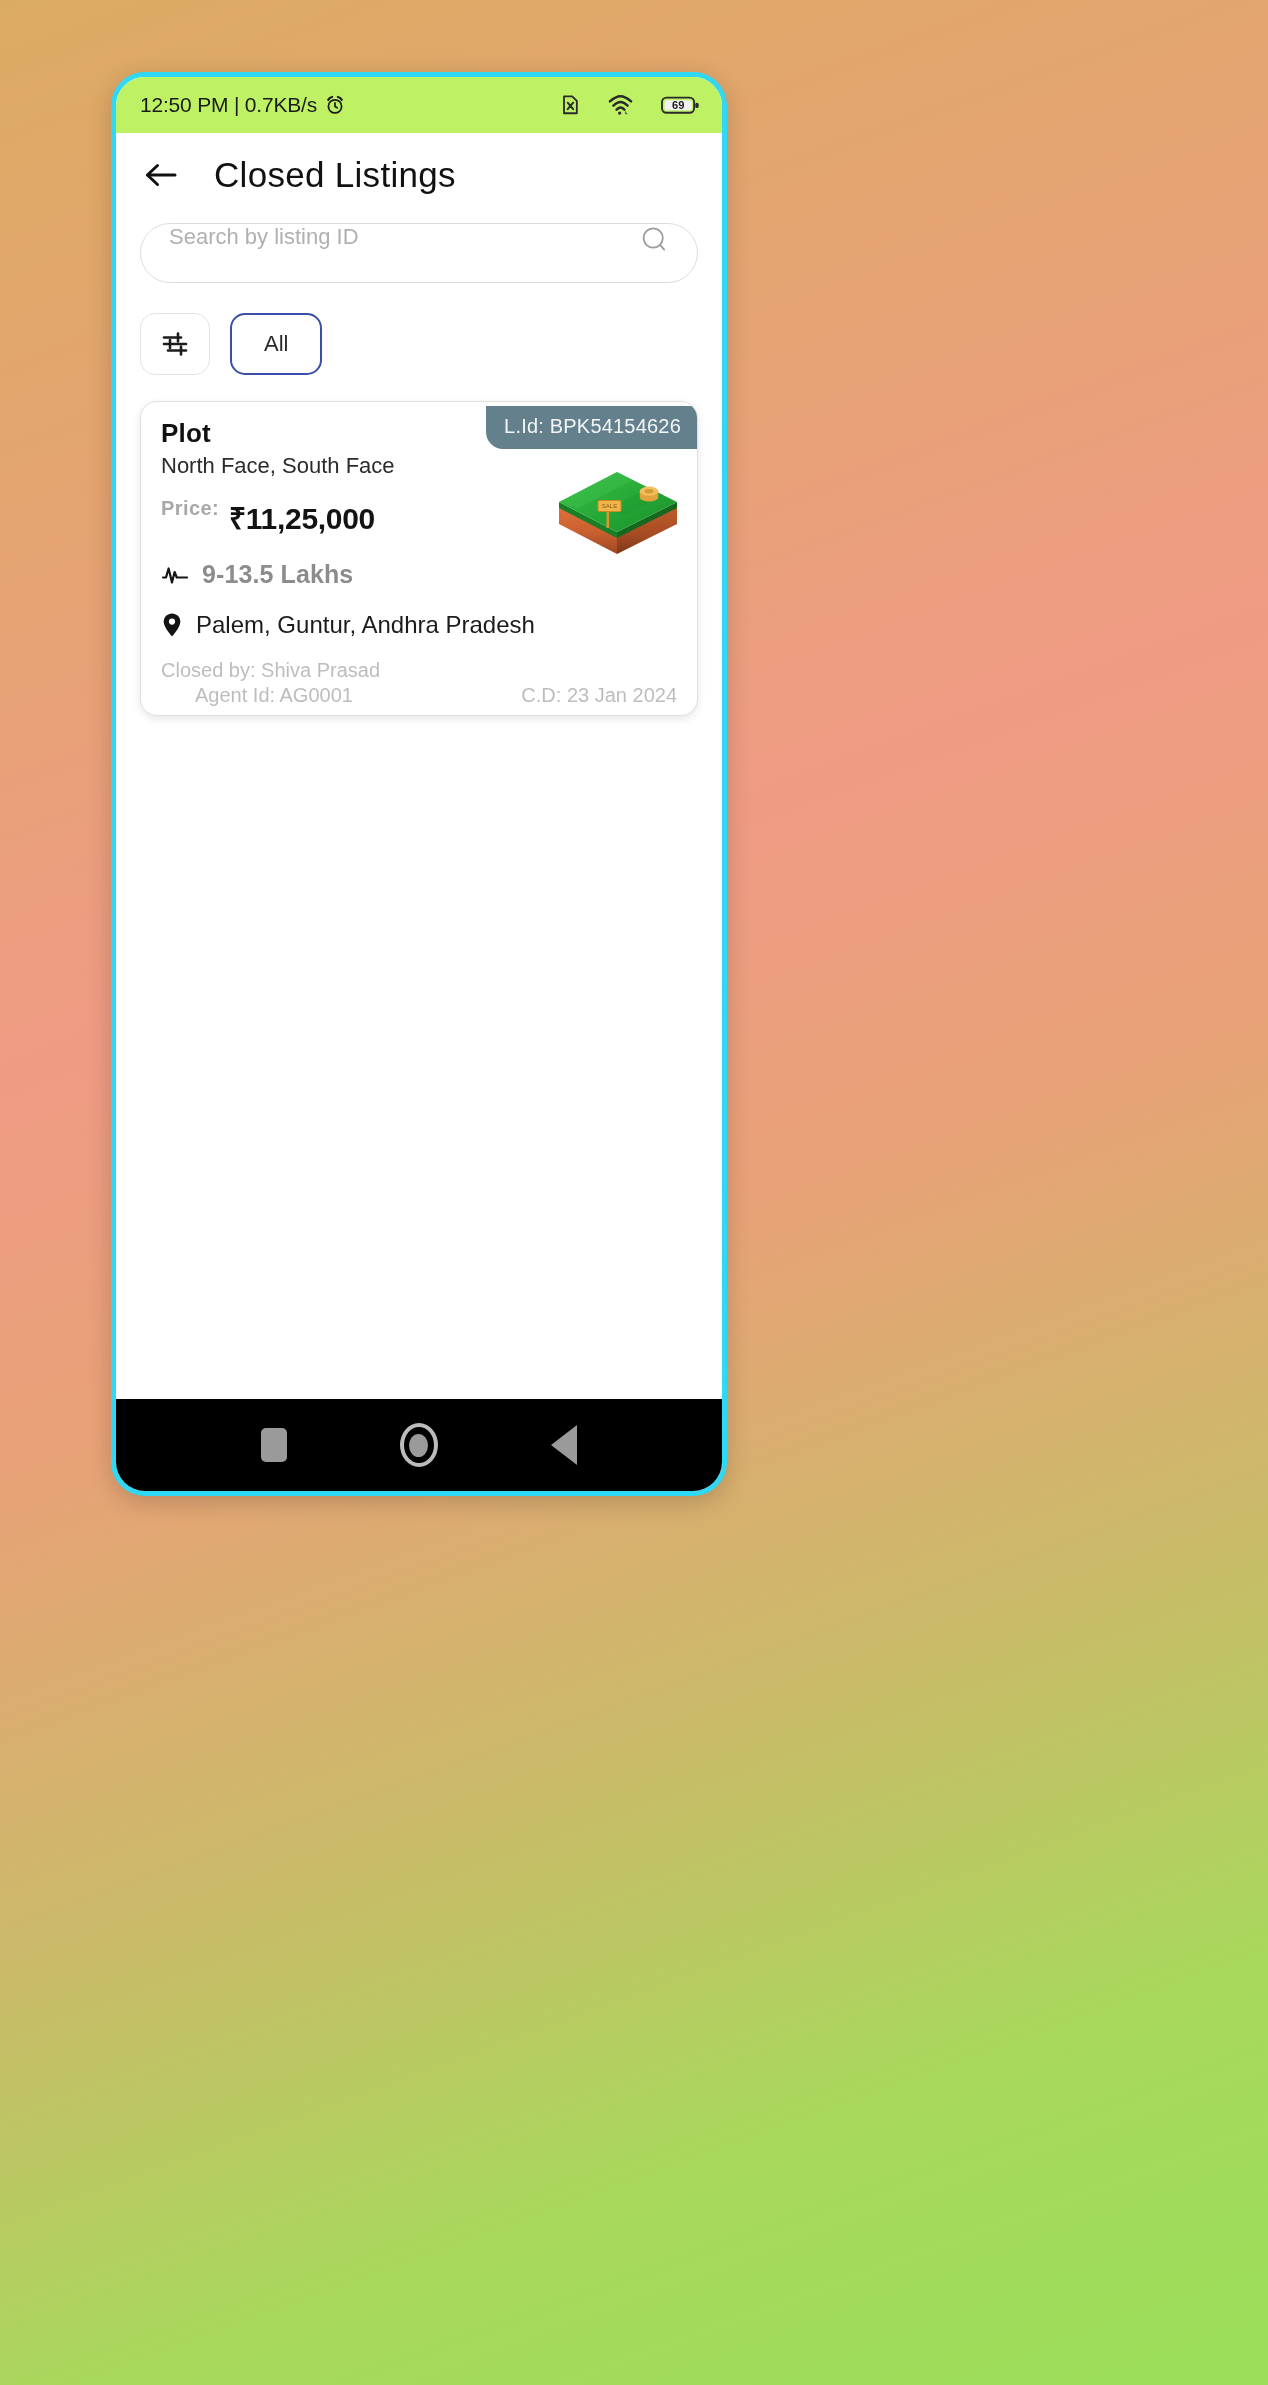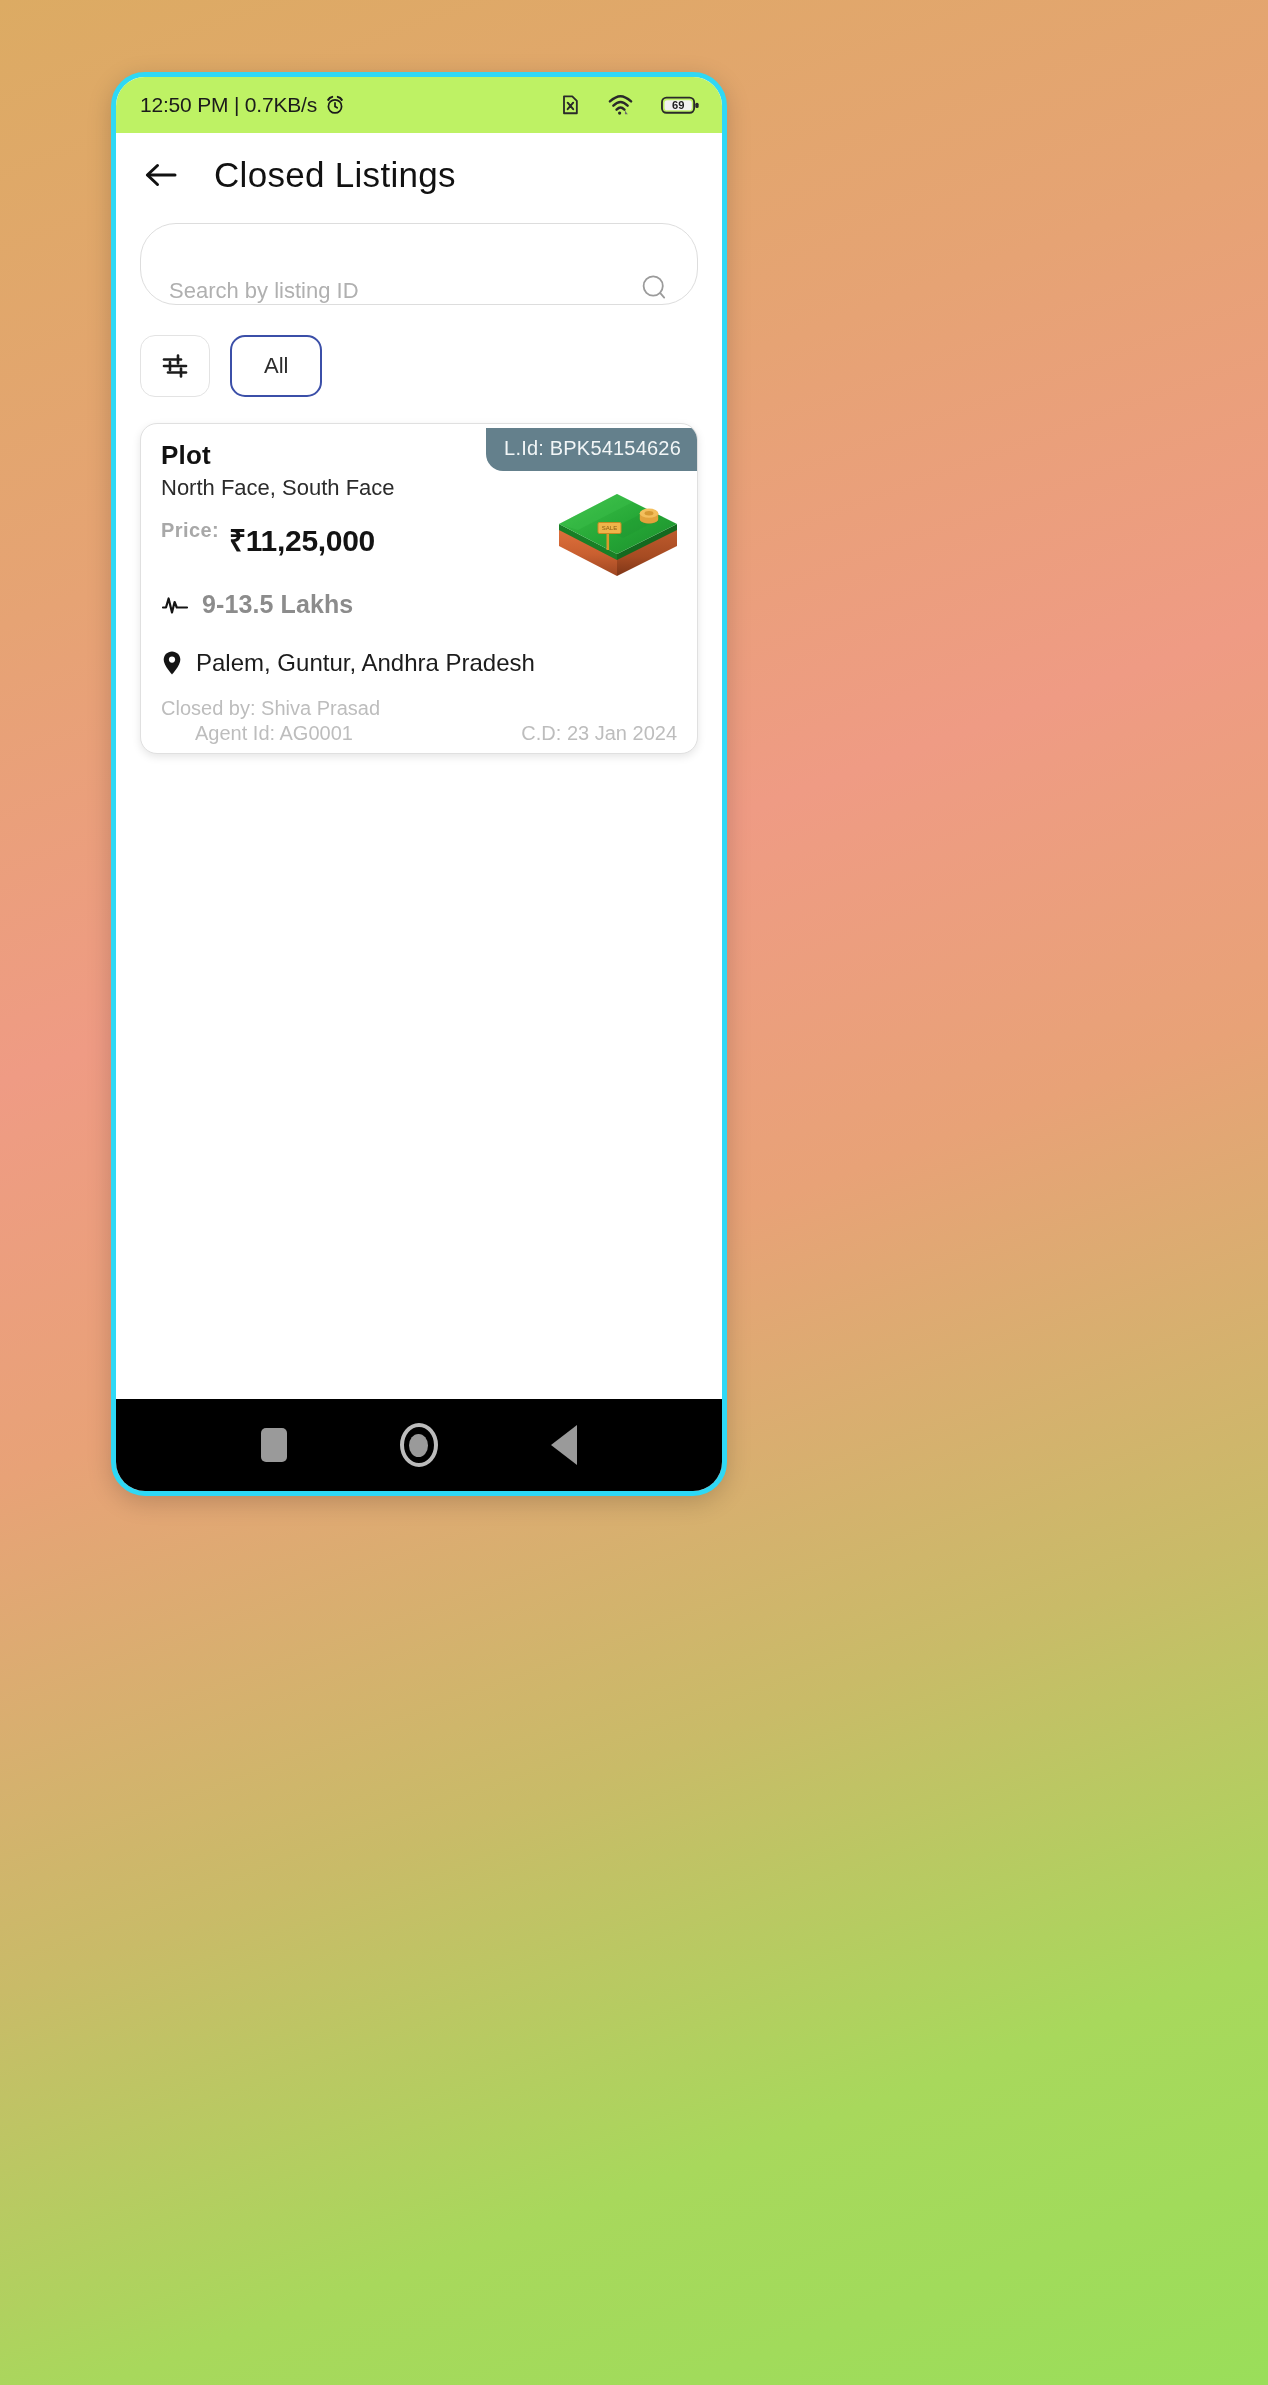--- a/index.html
+++ b/index.html
@@ -73,25 +73,25 @@
   #page-title {
     font-size: 35px;
     font-weight: 400;
     color: #111111;
     letter-spacing: 0.3px;
   }
 
   
   #search-wrap { padding: 16px 24px 0 24px; }
   #search-box {
-    height: 82px;
+    height: 60px;
     border: 1.6px solid #dddddd;
     border-radius: 36px;
     display: flex;
-    align-items: flex-end;
+    align-items: flex-start;
     padding: 0 26px 0 28px;
     background: #fff;
   }
   #search-input {
     flex: 1;
     border: none;
     outline: none;
     font-family: "Liberation Sans", sans-serif;
     font-size: 22px;
     color: #333;
@@ -184,21 +184,21 @@
   #price-value {
     font-size: 30px;
     font-weight: 700;
     color: #131313;
     letter-spacing: -0.3px;
   }
   .info-row {
     display: flex;
     align-items: center;
     gap: 13px;
-    margin-top: 30px;
+    margin-top: 22px;
   }
   #range-text {
     font-size: 25px;
     font-weight: 700;
     color: #8c8c8c;
     letter-spacing: 0.1px;
   }
   #location-text {
     font-size: 24px;
     color: #1c1c1c;

